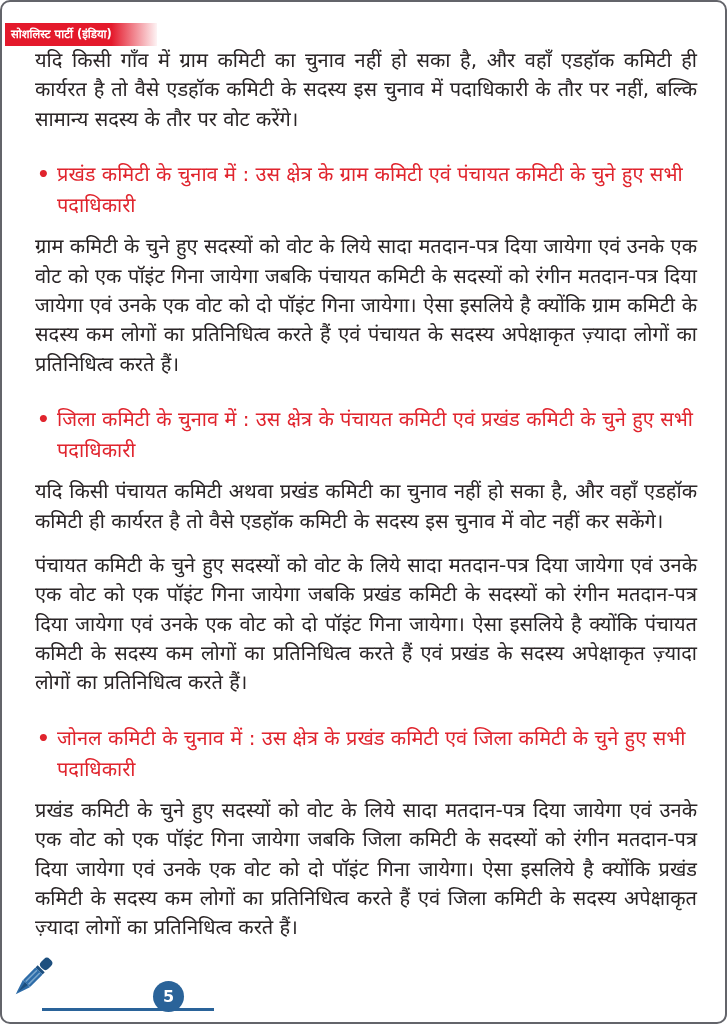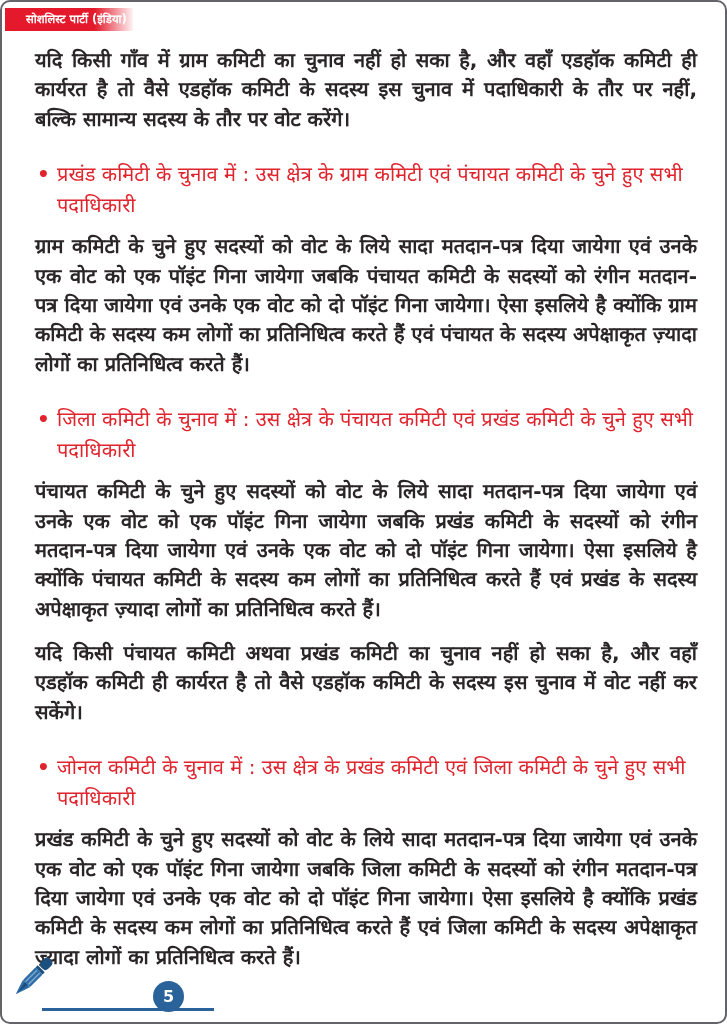--- a/index.html
+++ b/index.html
@@ -7,41 +7,40 @@
     position:relative;
     width:727px;height:1024px;
     box-sizing:border-box;
     background:#ffffff;
     border:2px solid #63646a;
     border-radius:10px;
     overflow:hidden;
     font-family:"DejaVu Sans", sans-serif;
   }
   .badge{
-    position:absolute;left:3px;top:6px;
-    width:128px;height:23px;
+    position:absolute;left:3px;top:21px;
+    width:152px;height:23px;
     background:linear-gradient(to right,#e4192b 0%,#e4192b 70%,rgba(228,25,43,0.05) 100%);
     color:#ffffff;
     font-size:11.5px;font-weight:bold;
     line-height:23px;
-    padding-left:21px;
+    padding-left:6px;
     box-sizing:border-box;
     white-space:nowrap;
   }
   .content{
     position:absolute;
     left:33px;top:44px;width:662px;
     color:#2a2526;
     font-size:20px;
     line-height:1.47;
   }
   .content p{
     margin:0 0 15px 0;
     text-align:justify;
-    font-weight:bold;
   }
   .bullet-head{
     position:relative;
     margin:25px 0 11px 0;
     padding-left:22px;
     color:#e0242d;
     font-size:20px;
     line-height:1.55;
   }
   .bullet-head .marker{
@@ -89,23 +88,23 @@
 
     <p>ग्राम कमिटी के चुने हुए सदस्यों को वोट के लिये सादा मतदान-पत्र दिया जायेगा एवं उनके एक वोट को एक पॉइंट गिना जायेगा जबकि पंचायत कमिटी के सदस्यों को रंगीन मतदान-पत्र दिया जायेगा एवं उनके एक वोट को दो पॉइंट गिना जायेगा। ऐसा इसलिये है क्योंकि ग्राम कमिटी के सदस्य कम लोगों का प्रतिनिधित्व करते हैं एवं पंचायत के सदस्य अपेक्षाकृत ज़्यादा लोगों का प्रतिनिधित्व करते हैं।</p>
 
 
     <div class="bullet-head">
       <span class="marker">•</span>
       <strong>जिला कमिटी के चुनाव में :</strong>
       <span>उस क्षेत्र के पंचायत कमिटी एवं प्रखंड कमिटी के चुने हुए सभी पदाधिकारी</span>
     </div>
 
+    <p>यदि किसी पंचायत कमिटी अथवा प्रखंड कमिटी का चुनाव नहीं हो सका है, और वहाँ एडहॉक कमिटी ही कार्यरत है तो वैसे एडहॉक कमिटी के सदस्य इस चुनाव में वोट नहीं कर सकेंगे।</p>
+
     <p>पंचायत कमिटी के चुने हुए सदस्यों को वोट के लिये सादा मतदान-पत्र दिया जायेगा एवं उनके एक वोट को एक पॉइंट गिना जायेगा जबकि प्रखंड कमिटी के सदस्यों को रंगीन मतदान-पत्र दिया जायेगा एवं उनके एक वोट को दो पॉइंट गिना जायेगा। ऐसा इसलिये है क्योंकि पंचायत कमिटी के सदस्य कम लोगों का प्रतिनिधित्व करते हैं एवं प्रखंड के सदस्य अपेक्षाकृत ज़्यादा लोगों का प्रतिनिधित्व करते हैं।</p>
-
-    <p>यदि किसी पंचायत कमिटी अथवा प्रखंड कमिटी का चुनाव नहीं हो सका है, और वहाँ एडहॉक कमिटी ही कार्यरत है तो वैसे एडहॉक कमिटी के सदस्य इस चुनाव में वोट नहीं कर सकेंगे।</p>
 
     <div class="bullet-head">
       <span class="marker">•</span>
       <strong>जोनल कमिटी के चुनाव में :</strong>
       <span>उस क्षेत्र के प्रखंड कमिटी एवं जिला कमिटी के चुने हुए सभी पदाधिकारी</span>
     </div>
 
     <p>प्रखंड कमिटी के चुने हुए सदस्यों को वोट के लिये सादा मतदान-पत्र दिया जायेगा एवं उनके एक वोट को एक पॉइंट गिना जायेगा जबकि जिला कमिटी के सदस्यों को रंगीन मतदान-पत्र दिया जायेगा एवं उनके एक वोट को दो पॉइंट गिना जायेगा। ऐसा इसलिये है क्योंकि प्रखंड कमिटी के सदस्य कम लोगों का प्रतिनिधित्व करते हैं एवं जिला कमिटी के सदस्य अपेक्षाकृत ज़्यादा लोगों का प्रतिनिधित्व करते हैं।</p>
 
   </div>

